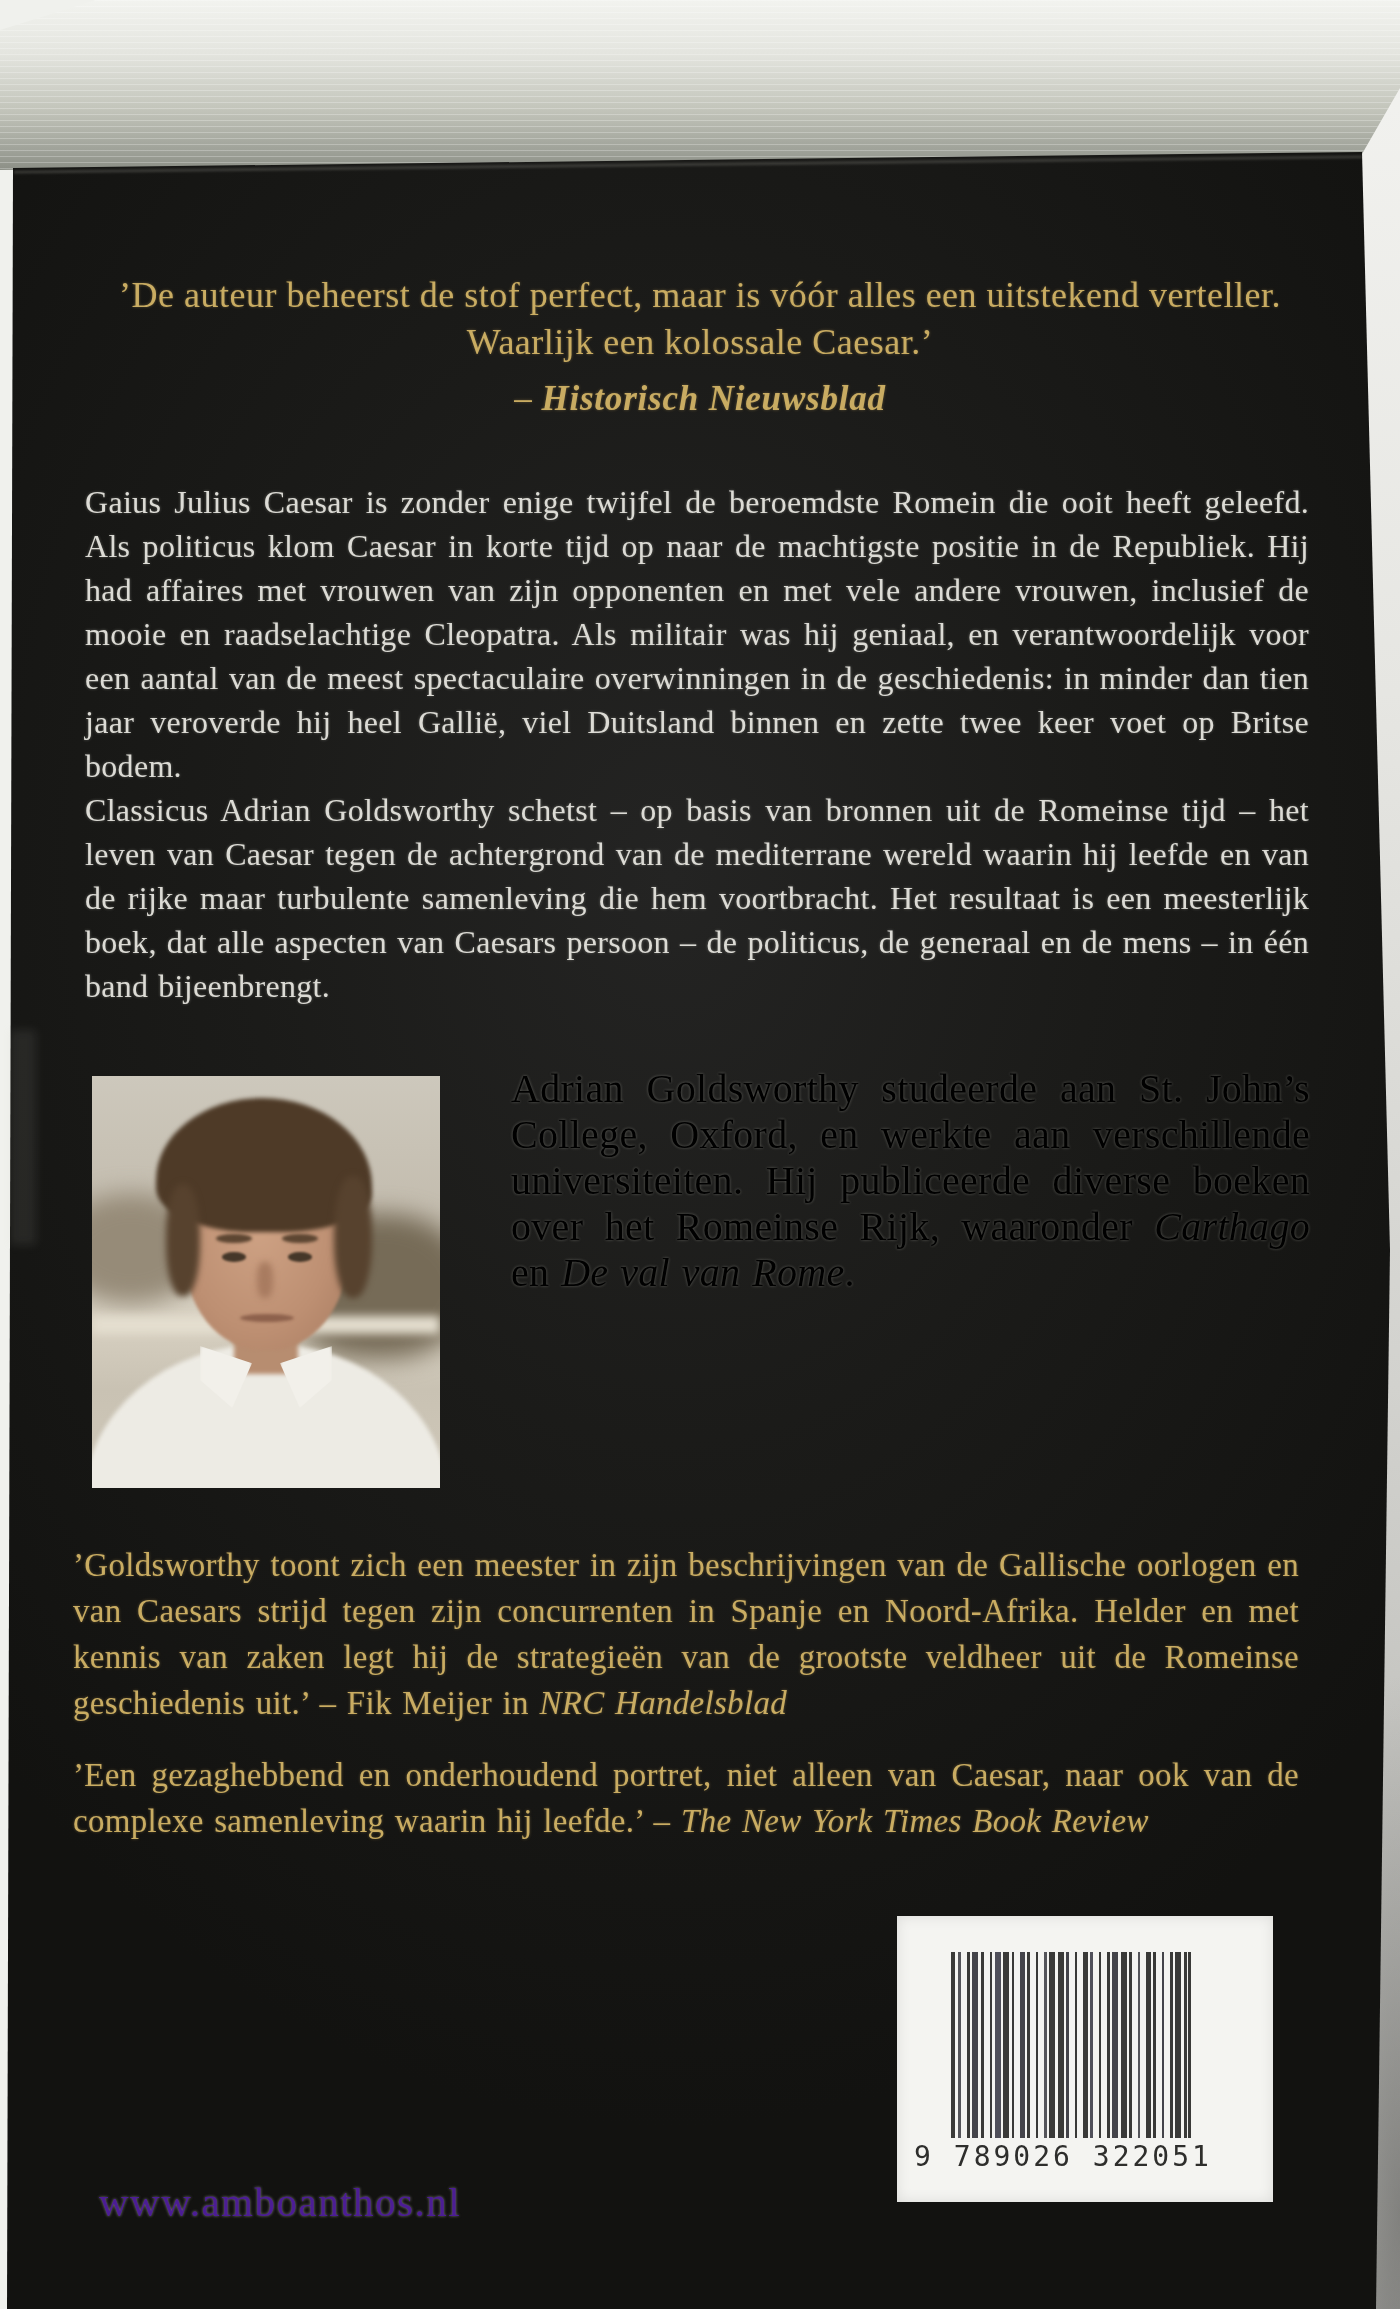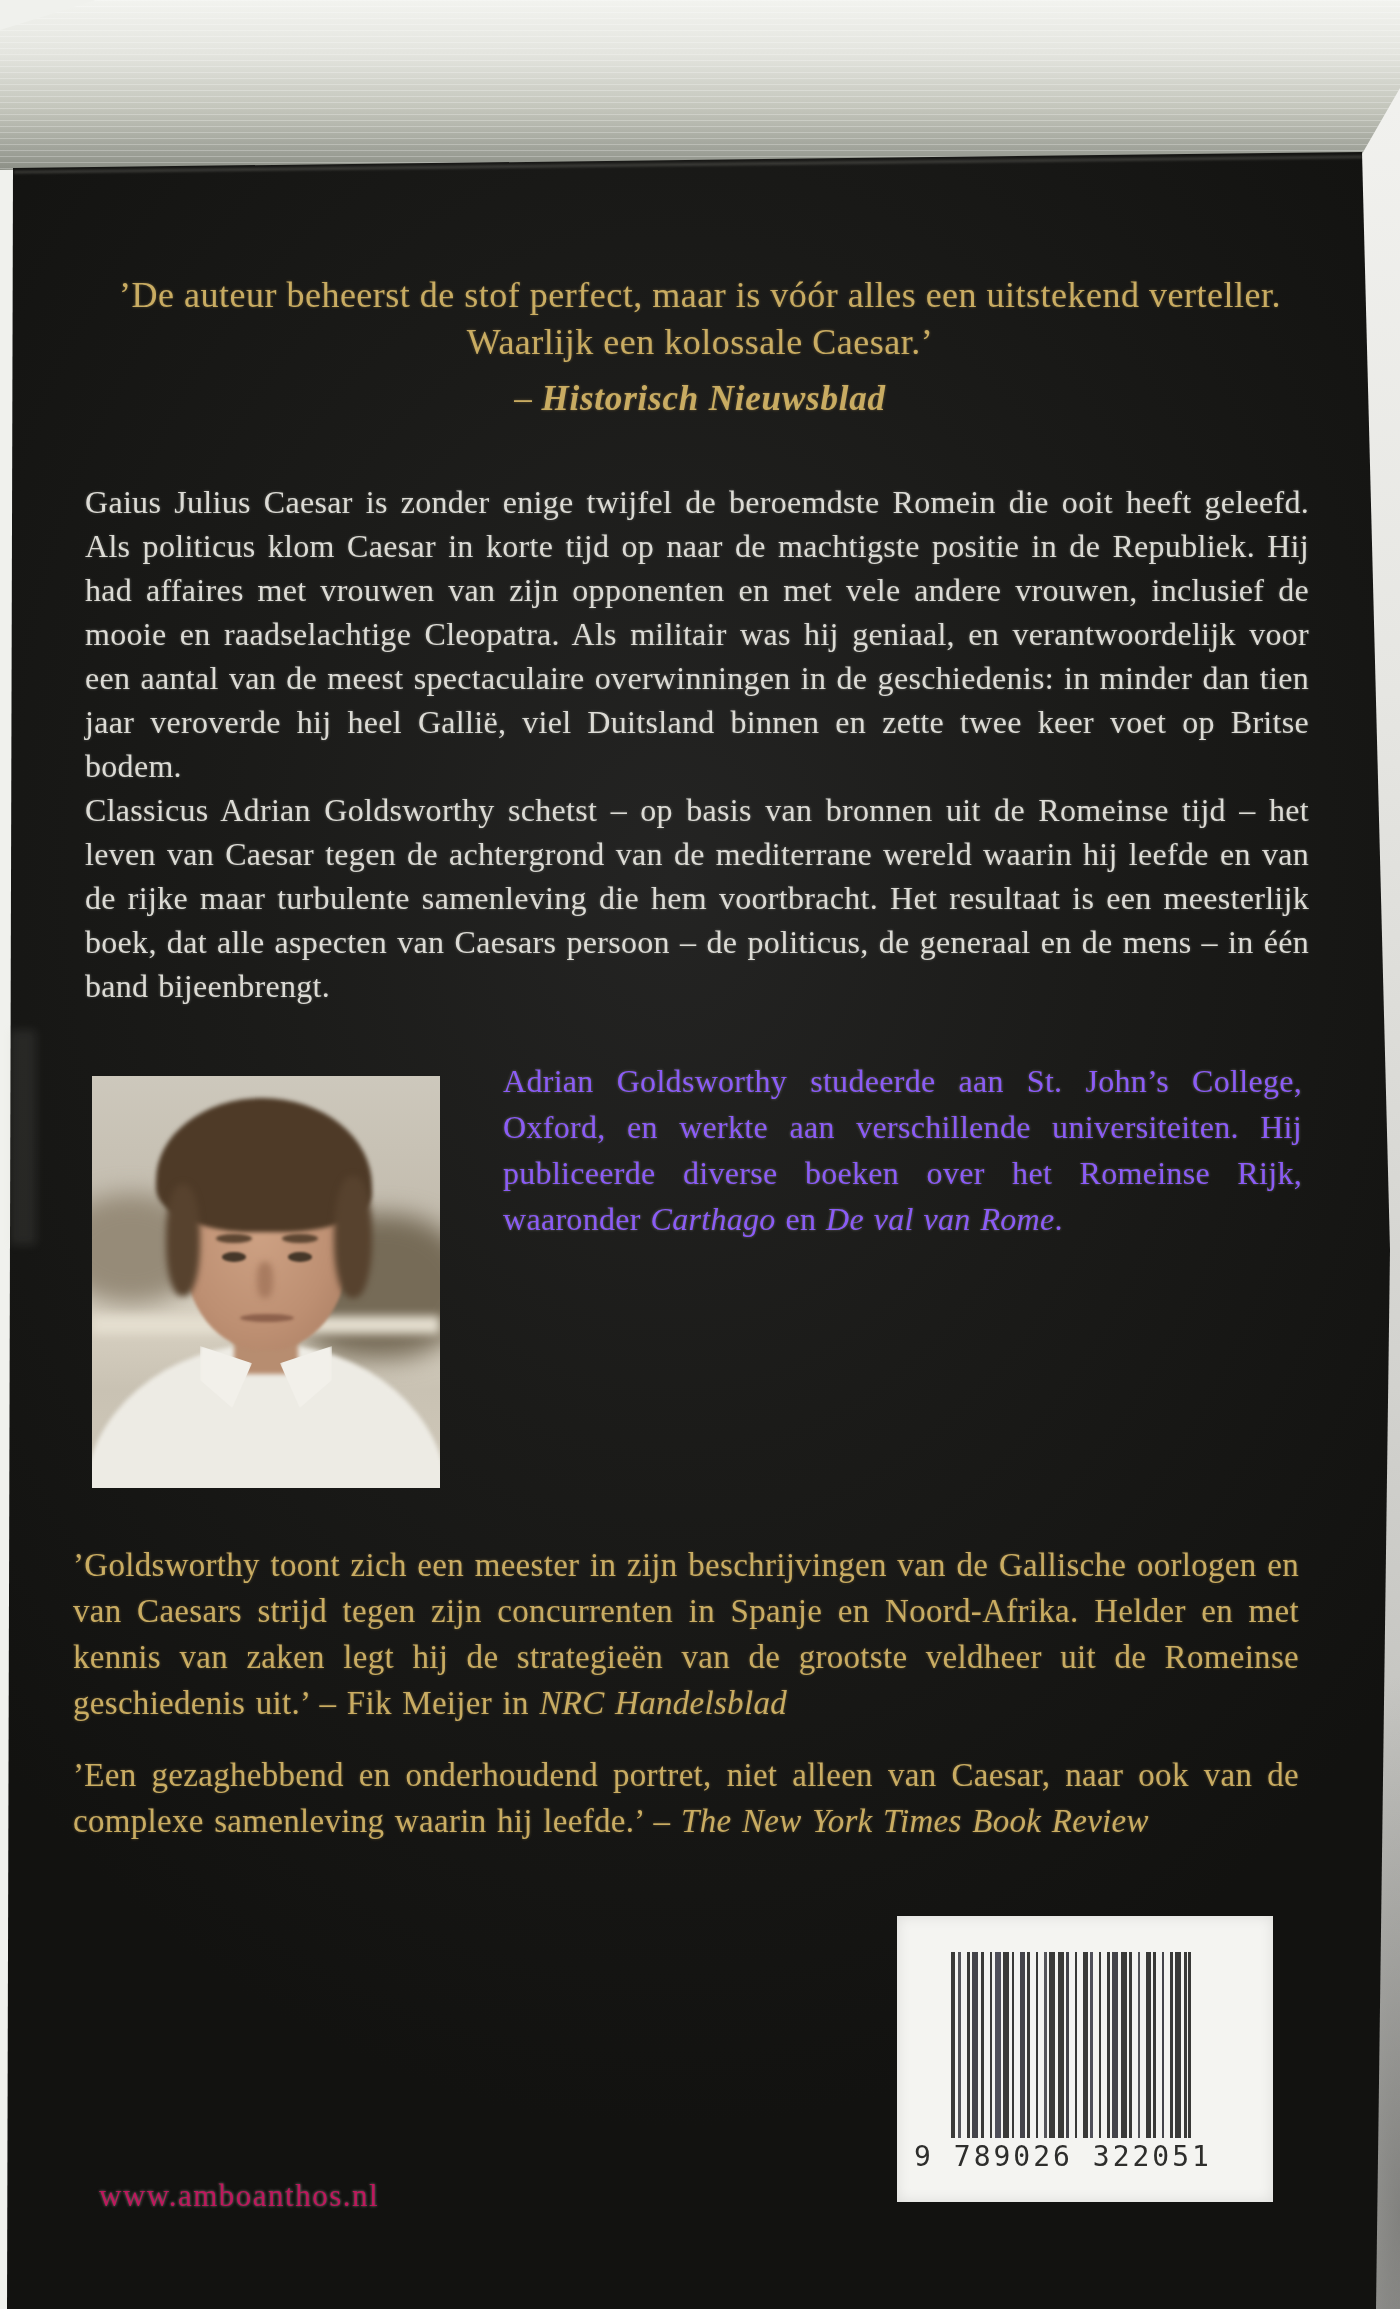--- a/index.html
+++ b/index.html
@@ -35,31 +35,31 @@
       text-shadow:0 0 3px rgba(190,160,90,0.45); }
   .qt-src { margin-top:9px; font-size:35px; }
   .qt-src i { letter-spacing:0.8px;font-weight:bold; }
 
   .para { position:absolute; left:73px; width:1224px; margin:12px; color:#dcdbd5;
       font-size:32px; line-height:44px; text-align:justify; letter-spacing:0.3px;
       word-spacing:1.5px; text-shadow:0 0 3px rgba(232,232,222,0.35); }
   .p1 { top:468px; }
   .p2 { top:776px; }
 
-  .bio { position:absolute; left:503px; top:1058px; width:799px; margin:0; color:#8b5cf6;
-      font-size:32px; line-height:46px; text-align:justify; letter-spacing:0.3px;
+  .bio { position:absolute; left:503px; top:1058px; width:799px; margin:8px; color:#000000;
+      font-size:40px; line-height:46px; text-align:justify; letter-spacing:0.3px;
       word-spacing:1.5px; text-shadow:0 0 3px rgba(232,232,222,0.35); }
 
   .gold { position:absolute; left:73px; width:1226px; margin:0; color:#c9ac62;
       font-size:33px; line-height:46px; text-align:justify; letter-spacing:0.3px;
       word-spacing:2px; text-shadow:0 0 3px rgba(190,160,90,0.45); }
   .quote2 { top:1542px; }
   .quote3 { top:1752px; }
 
-  .website { position:absolute; left:99px; top:2178px; color:#be185d; font-size:31px;
+  .website { position:absolute; left:99px; top:2178px; color:#4c1d95; font-size:41px;
       letter-spacing:1.5px; text-shadow:0 0 3px rgba(240,240,230,0.5); }
 
   
   .barcode-label { position:absolute; left:897px; top:1916px; width:376px; height:286px;
       background:#f4f4f1; box-shadow:inset 0 0 14px rgba(0,0,0,0.10); }
   .bars { position:absolute; left:54px; top:36px; width:240px; height:186px;
       background:linear-gradient(90deg,
         #3a3a38 0 4px,#f4f4f1 4px 7px,#55555a 7px 10px,#f4f4f1 10px 16px,
         #3a3a38 16px 19px,#f4f4f1 19px 21px,#44444a 21px 27px,#f4f4f1 27px 30px,
         #3a3a38 30px 33px,#f4f4f1 33px 39px,#3a3a38 39px 41px,#f4f4f1 41px 44px,

